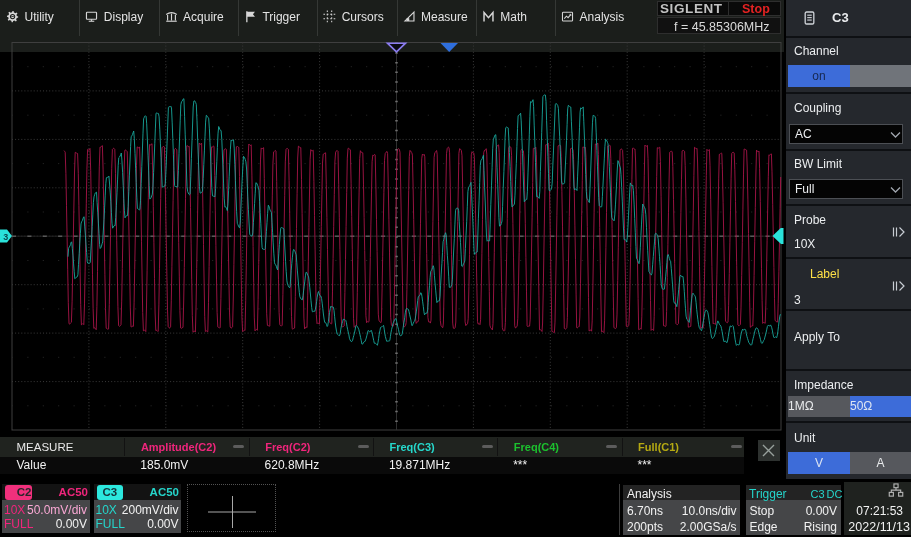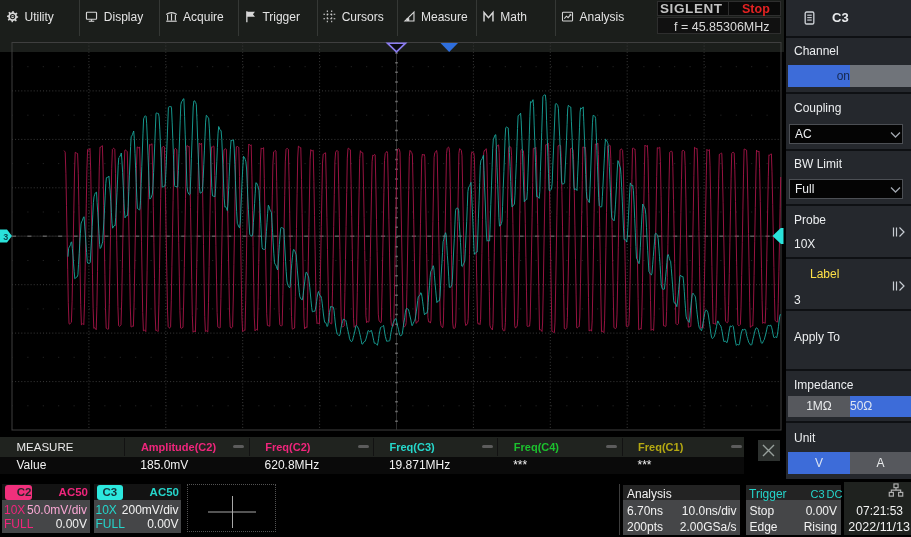--- a/index.html
+++ b/index.html
@@ -131,21 +131,21 @@
 <div class="ab" style="left:264.6px;top:458px;font-size:12px;color:#f2f2f2">620.8MHz</div>
 <div class="ab" style="left:372.9px;top:437.5px;width:1px;height:18.5px;background:#121212"></div>
 <div class="ab" style="left:389.5px;top:441px;font-size:11px;font-weight:bold;color:#26d8cc">Freq(C3)</div>
 <div class="ab" style="left:482.0px;top:444.5px;width:11px;height:3.5px;border-radius:2px;background:#5c5c5c"></div>
 <div class="ab" style="left:388.9px;top:458px;font-size:12px;color:#f2f2f2">19.871MHz</div>
 <div class="ab" style="left:497.2px;top:437.5px;width:1px;height:18.5px;background:#121212"></div>
 <div class="ab" style="left:513.8px;top:441px;font-size:11px;font-weight:bold;color:#1cc12e">Freq(C4)</div>
 <div class="ab" style="left:606.3px;top:444.5px;width:11px;height:3.5px;border-radius:2px;background:#5c5c5c"></div>
 <div class="ab" style="left:513.2px;top:458px;font-size:12px;color:#f2f2f2">***</div>
 <div class="ab" style="left:621.5px;top:437.5px;width:1px;height:18.5px;background:#121212"></div>
-<div class="ab" style="left:638.1px;top:441px;font-size:11px;font-weight:bold;color:#b5a912">Freq(C1)</div>
+<div class="ab" style="left:638.1px;top:441px;font-size:11px;font-weight:bold;color:#b5a912">Full(C1)</div>
 <div class="ab" style="left:730.6px;top:444.5px;width:11px;height:3.5px;border-radius:2px;background:#5c5c5c"></div>
 <div class="ab" style="left:637.5px;top:458px;font-size:12px;color:#f2f2f2">***</div>
 
 <div class="ab" style="left:758px;top:439.5px;width:21.5px;height:21.5px;background:#2d312f">
 <svg width="21" height="21" viewBox="0 0 21 21">
       <path d="M5 5 L16 16 M16 5 L5 16" stroke="#97a09c" stroke-width="1.4"></path>
     </svg></div>
 
 <div class="ab" style="left:2px;top:483.5px;width:87.5px;height:16.5px;background:#131313"></div>
 <div class="ab" style="left:2px;top:500px;width:87.5px;height:33px;background:#454648"></div>
@@ -208,21 +208,21 @@
       <g stroke="#cfd3d8" stroke-width="1.2">
         <line x1="5.6" y1="5" x2="10.4" y2="5"></line>
         <line x1="5.6" y1="7.6" x2="10.4" y2="7.6"></line>
         <line x1="5.6" y1="10.2" x2="10.4" y2="10.2"></line>
       </g>
     </svg>
 <div class="ab" style="left:46px;top:10px;font-size:13px;font-weight:bold;color:#e8eaec">C3</div>
 <div class="ab" style="left:0;top:36px;width:125px;height:2px;background:#0e1013"></div>
 
 <div class="ab" style="left:8px;top:44px;font-size:12px;color:#eceef0">Channel</div>
-<div class="ab" style="left:2px;top:65px;width:62px;height:22px;background:#3d6cd9;text-align:right;font-size:12px;color:#16284f;line-height:22px">on</div>
+<div class="ab" style="left:2px;top:65px;width:62px;height:22px;background:#3d6cd9;text-align:center;font-size:12px;color:#16284f;line-height:22px">on</div>
 <div class="ab" style="left:64px;top:65px;width:61px;height:22px;background:#70747a"></div>
 <div class="ab" style="left:0;top:91.5px;width:125px;height:2px;background:#0e1013"></div>
 
 <div class="ab" style="left:8px;top:101px;font-size:12px;color:#eceef0">Coupling</div>
 <div class="ab" style="left:3px;top:123.5px;width:114px;height:20px;background:#040404;border:1px solid #4c4f54;font-size:12px;color:#eceef0;line-height:18px;padding-left:5px">AC</div>
 <svg style="position:absolute;left:104px;top:131px" width="12" height="8" viewBox="0 0 12 8">
       <path d="M1 1.5 L5.5 6 L10 1.5" fill="none" stroke="#a0a6ae" stroke-width="1.3"></path>
     </svg>
 <div class="ab" style="left:0;top:148.5px;width:125px;height:2px;background:#0e1013"></div>
 
@@ -252,20 +252,20 @@
         <path d="M7.5 1.5 L12 6 L7.5 10.5"></path>
       </g>
     </svg>
 <div class="ab" style="left:8px;top:292.5px;font-size:12px;color:#eceef0">3</div>
 <div class="ab" style="left:0;top:308.5px;width:125px;height:2px;background:#0e1013"></div>
 
 <div class="ab" style="left:8px;top:330px;font-size:12px;color:#eceef0">Apply To</div>
 <div class="ab" style="left:0;top:369px;width:125px;height:2px;background:#0e1013"></div>
 
 <div class="ab" style="left:8px;top:378px;font-size:12px;color:#eceef0">Impedance</div>
-<div class="ab" style="left:2px;top:395.5px;width:62px;height:21px;background:#56585d;text-align:center;font-size:12px;color:#e8eaec;line-height:21px">1MΩ</div>
+<div class="ab" style="left:2px;top:395.5px;width:62px;height:21px;background:#56585d;text-align:left;font-size:12px;color:#e8eaec;line-height:21px">1MΩ</div>
 <div class="ab" style="left:64px;top:395.5px;width:61px;height:21px;background:#3d6cd9;text-align:left;font-size:12px;color:#dce4f2;line-height:21px">50Ω</div>
 <div class="ab" style="left:0;top:420.5px;width:125px;height:2px;background:#0e1013"></div>
 
 <div class="ab" style="left:8px;top:431px;font-size:12px;color:#eceef0">Unit</div>
 <div class="ab" style="left:2px;top:451.5px;width:62px;height:22px;background:#3d6cd9;text-align:center;font-size:12px;color:#dce4f2;line-height:22px">V</div>
 <div class="ab" style="left:64px;top:451.5px;width:61px;height:22px;background:#56585d;text-align:center;font-size:12px;color:#e8eaec;line-height:22px">A</div>
 </div>
 
 </body></html>

